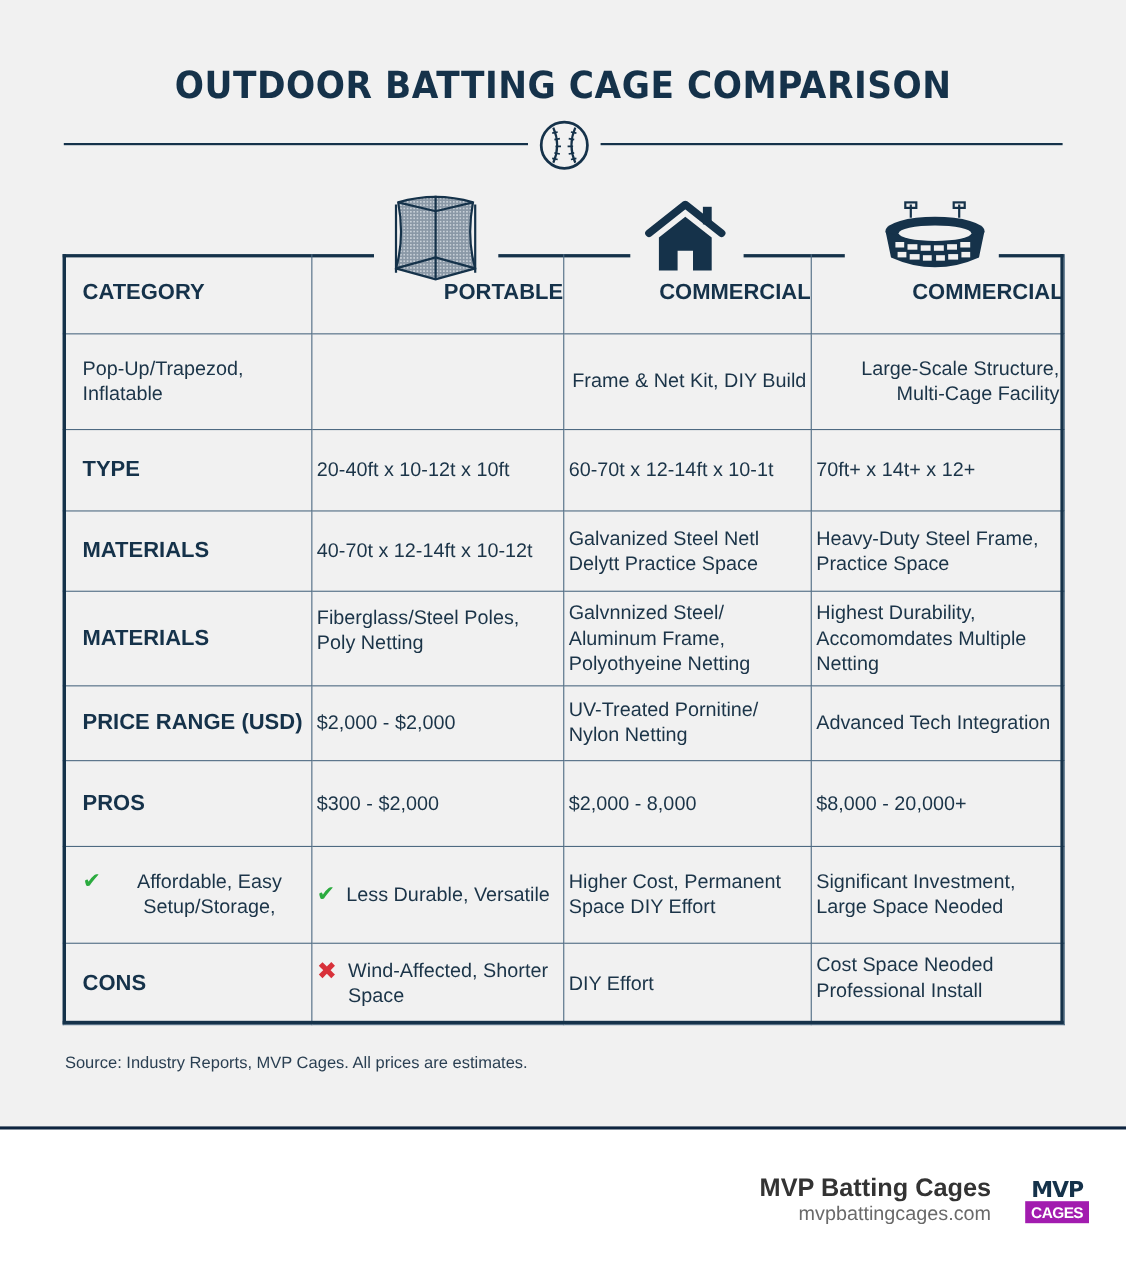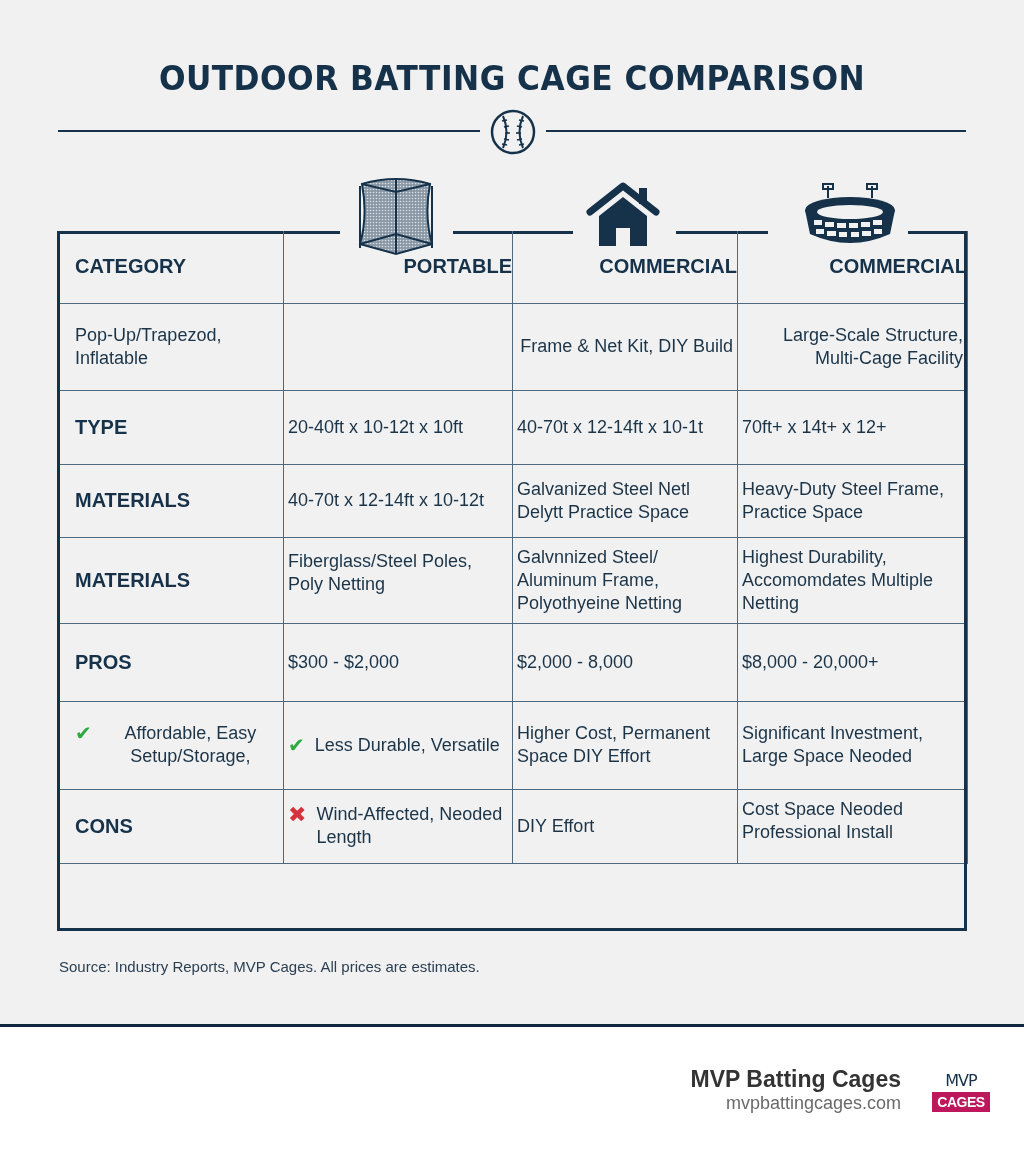--- a/index.html
+++ b/index.html
@@ -20,22 +20,22 @@
     .tline { position: absolute; top: 231px; height: 3px; background: #15324a; }
     .check { color: #2bab3f; font-weight: bold; margin-right: 10px; font-size: 20px; }
     .cross { color: #d8313a; font-weight: bold; margin-right: 10px; font-size: 22px; }
     .flex { display: flex; align-items: flex-start; }
     .source { position: absolute; left: 59px; top: 958px; font-size: 15px; color: #2a3f52; }
     .footer-bar { position: absolute; left: 0; top: 1024px; width: 1024px; height: 3px; background: #0f2540; }
     .footer { position: absolute; left: 0; top: 1027px; width: 1024px; height: 127px; background: #ffffff; }
     .brand-name { position: absolute; right: 123px; top: 1066px; font-size: 23px; font-weight: bold; color: #333; text-align: right; }
     .brand-url { position: absolute; right: 123px; top: 1093px; font-size: 18px; color: #6a6a6a; text-align: right; }
     .logo { position: absolute; left: 932px; top: 1070px; width: 58px; height: 44px; }
-    .logo .top { font-family: "DejaVu Sans", sans-serif; font-weight: normal; font-size: 16px; color: #15324a; letter-spacing: -1px; line-height: 22px; text-align: center; }
-    .logo .bot { background: #be185d; color: #fff; font-weight: bold; font-size: 14px; text-align: center; line-height: 20px; letter-spacing: -0.5px; }
+    .logo .top { font-family: "DejaVu Sans", sans-serif; font-weight: bold; font-size: 20px; color: #15324a; letter-spacing: -1px; line-height: 22px; text-align: center; }
+    .logo .bot { background: #a21caf; color: #fff; font-weight: bold; font-size: 14px; text-align: center; line-height: 20px; letter-spacing: -0.5px; }
   </style>
 </head>
 <body>
 
 <div class="page"></div>
 
 <div class="title">OUTDOOR BATTING CAGE COMPARISON</div>
 
 <div class="rule" style="left:58px; top:130px; width:422px;"></div>
 <div class="rule" style="left:546px; top:130px; width:420px;"></div>
@@ -123,34 +123,40 @@
   </tr>
   <tr style="height:87px">
     <td style="padding-left:17px">Pop-Up/Trapezod, Inflatable</td>
     <td></td>
     <td class="c">Frame &amp; Net Kit, DIY Build</td>
     <td class="c">Large-Scale Structure, Multi-Cage Facility</td>
   </tr>
   <tr style="height:74px">
     <td class="lbl">TYPE</td>
     <td>20-40ft x 10-12t x 10ft</td>
-    <td>40-70t x 12-14ft x 10-1t</td>
+    <td>60-70t x 12-14ft x 10-1t</td>
     <td>70ft+ x 14t+ x 12+</td>
   </tr>
   <tr style="height:73px">
     <td class="lbl">MATERIALS</td>
     <td style="padding-right:2px; white-space:nowrap">40-70t x 12-14ft x 10-12t</td>
     <td>Galvanized Steel Netl Delytt Practice Space</td>
     <td>Heavy-Duty Steel Frame, Practice Space</td>
   </tr>
   <tr style="height:86px">
     <td class="lbl">MATERIALS</td>
     <td style="vertical-align:top; padding-top:12px">Fiberglass/Steel Poles, Poly Netting</td>
     <td>Galvnnized Steel/ Aluminum Frame, Polyothyeine Netting</td>
     <td>Highest Durability, Accomomdates Multiple Netting</td>
+  </tr>
+  <tr style="height:68px">
+    <td class="lbl">PRICE RANGE (USD)</td>
+    <td>$2,000 - $2,000</td>
+    <td>UV-Treated Pornitine/ Nylon Netting</td>
+    <td>Advanced Tech Integration</td>
   </tr>
   <tr style="height:78px">
     <td class="lbl">PROS</td>
     <td>$300 - $2,000</td>
     <td>$2,000 - 8,000</td>
     <td>$8,000 - 20,000+</td>
   </tr>
   <tr style="height:88px">
     <td style="padding-left:17px">
       <div class="flex">
@@ -165,21 +171,21 @@
       </div>
     </td>
     <td>Higher Cost, Permanent Space DIY Effort</td>
     <td>Significant Investment, Large Space Neoded</td>
   </tr>
   <tr style="height:74px">
     <td class="lbl">CONS</td>
     <td>
       <div class="flex">
         <span class="cross">✖</span>
-        <span>Wind-Affected, Neoded Length</span>
+        <span>Wind-Affected, Shorter Space</span>
       </div>
     </td>
     <td>DIY Effort</td>
     <td style="vertical-align:top; padding-top:8px">Cost Space Neoded Professional Install</td>
   </tr>
 </tbody>
   </table>
 <div class="outer"></div>
 
 <div class="source">Source: Industry Reports, MVP Cages. All prices are estimates.</div>

